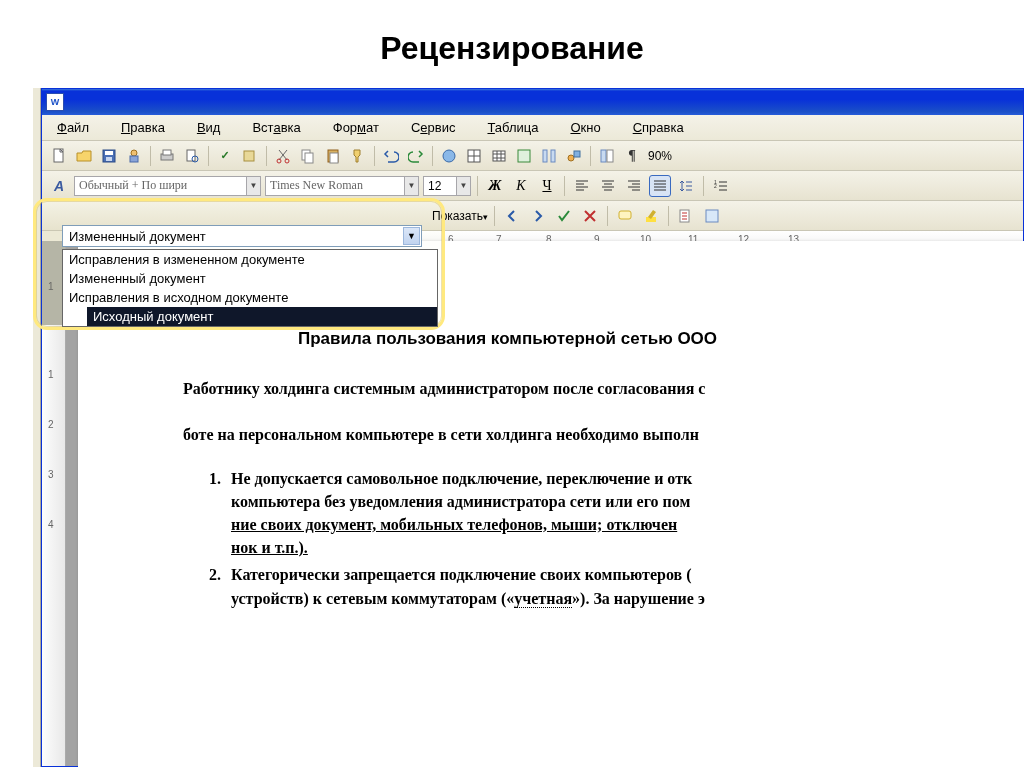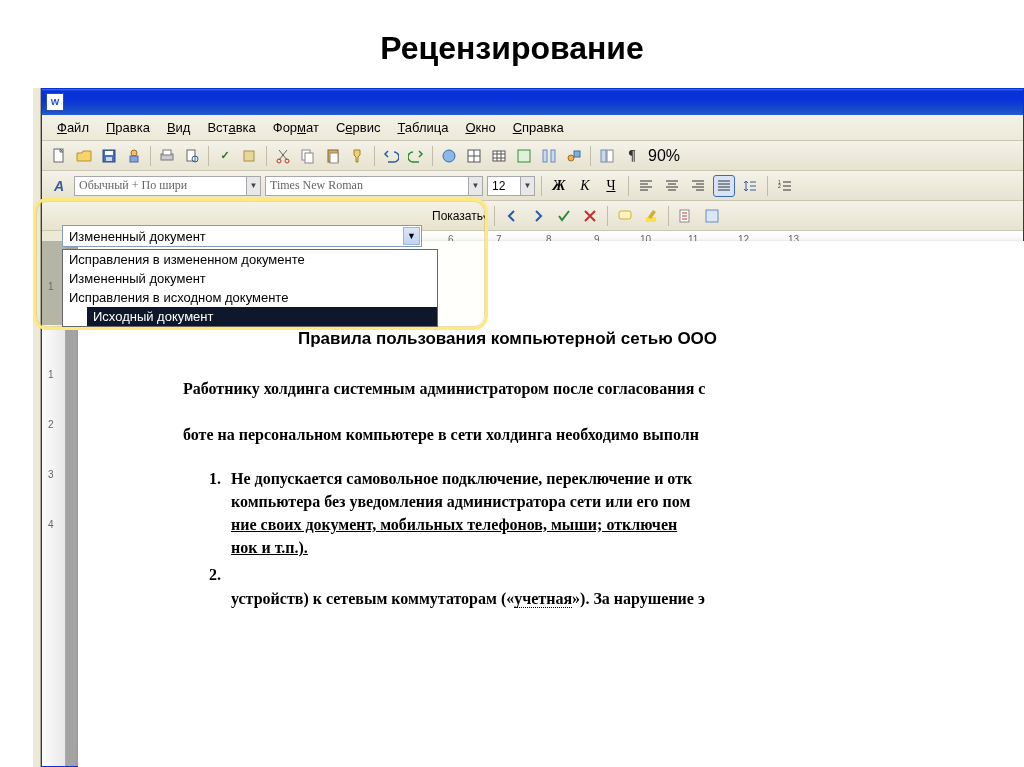--- a/index.html
+++ b/index.html
@@ -62,21 +62,21 @@
   }
   .menu-bar {
     height: 26px;
     background: linear-gradient(to bottom,#f4f2e8,#ece9d8);
     border-bottom: 1px solid #c9c6b5;
     display: flex;
     align-items: center;
     padding-left: 8px;
     font-size: 13px;
     color: #000;
-    gap: 3px;
+    gap: 18px;
   }
   .menu-bar .mi {
     padding: 2px 7px;
     cursor: default;
   }
   .menu-bar .mi u { text-decoration: underline; }
   .toolbar {
     height: 30px;
     background: linear-gradient(to bottom,#f4f2e8,#e7e3d0);
     border-bottom: 1px solid #c9c6b5;
@@ -95,21 +95,21 @@
     font-size: 14px;
     cursor: default;
   }
   .tb-btn svg { width: 16px; height: 16px; }
   .tb-sep {
     width: 1px; height: 20px;
     background: #c0bca8;
     margin: 0 2px;
   }
   .toolbar .zoom-box {
-    font-size: 16px;
+    font-size: 12px;
     padding: 2px 2px;
   }
   .fmt-row {
     height: 30px;
     background: linear-gradient(to bottom,#f4f2e8,#e7e3d0);
     border-bottom: 1px solid #c9c6b5;
     display: flex;
     align-items: center;
     padding: 0 6px;
     gap: 4px;
@@ -244,21 +244,21 @@
   }
   .doc-list li { margin-bottom: 4px; padding-left: 6px;}
   .doc-list .ul { text-decoration: underline; }
   .dotted { border-bottom: 1px dotted #000; }
 
   
   .callout {
     position: absolute;
     left: 0px;
     top: 110px;
-    width: 455px;
+    width: 412px;
     z-index: 50;
   }
   .callout-frame {
     border: 3px solid #ffe97f;
     border-radius: 14px;
     background: rgba(255,233,127,0.02);
     padding: 24px 0 0 8px;
     box-shadow: inset 0 0 0 1px rgba(210,180,60,.4);
   }
   .view-select {
@@ -452,21 +452,21 @@
       <span class="tb-btn" style="font-family:serif;font-weight:bold;color:#333">¶</span>
       <span class="zoom-box">90%</span>
     </div>
 
     <div class="fmt-row">
       <span class="tb-btn" style="color:#3a5aa0;font-weight:bold;font-style:italic">A</span>
       <span class="combo" style="width:187px">
         <span>Обычный + По шири</span>
         <span class="dd">▼</span>
       </span>
-      <span class="combo" style="width:218px">
+      <span class="combo" style="width:154px">
         <span>Times New Roman</span>
         <span class="dd">▼</span>
       </span>
       <span class="combo" style="width:48px;color:#000;font-family:Arial">
         <span>12</span>
         <span class="dd">▼</span>
       </span>
       <span class="tb-sep"></span>
       <span class="tb-btn bold-btn">Ж</span>
       <span class="tb-btn" style="font-style:italic;font-family:'Times New Roman'">К</span>
@@ -595,21 +595,21 @@
             <span>боте на персональном компьютере в сети холдинга необходимо выполн</span>
           </div>
           <ol class="doc-list">
             <li>
               <span>Не допускается самовольное подключение, переключение и отк</span><br>
               <span>компьютера без уведомления администратора сети или его пом</span><br>
               <span class="ul">ние своих документ, мобильных телефонов, мыши; отключен</span><br>
               <span class="ul">нок и т.п.).</span>
             </li>
             <li>
-              <br>
+              <span>Категорически запрещается подключение своих компьютеров (</span><br>
               <span>устройств) к сетевым коммутаторам («</span><span class="dotted">учетная</span><span>»). За нарушение э</span>
             </li>
           </ol>
         </div>
       </div>
     </div>
 
   </div>
 
   <div class="callout">

